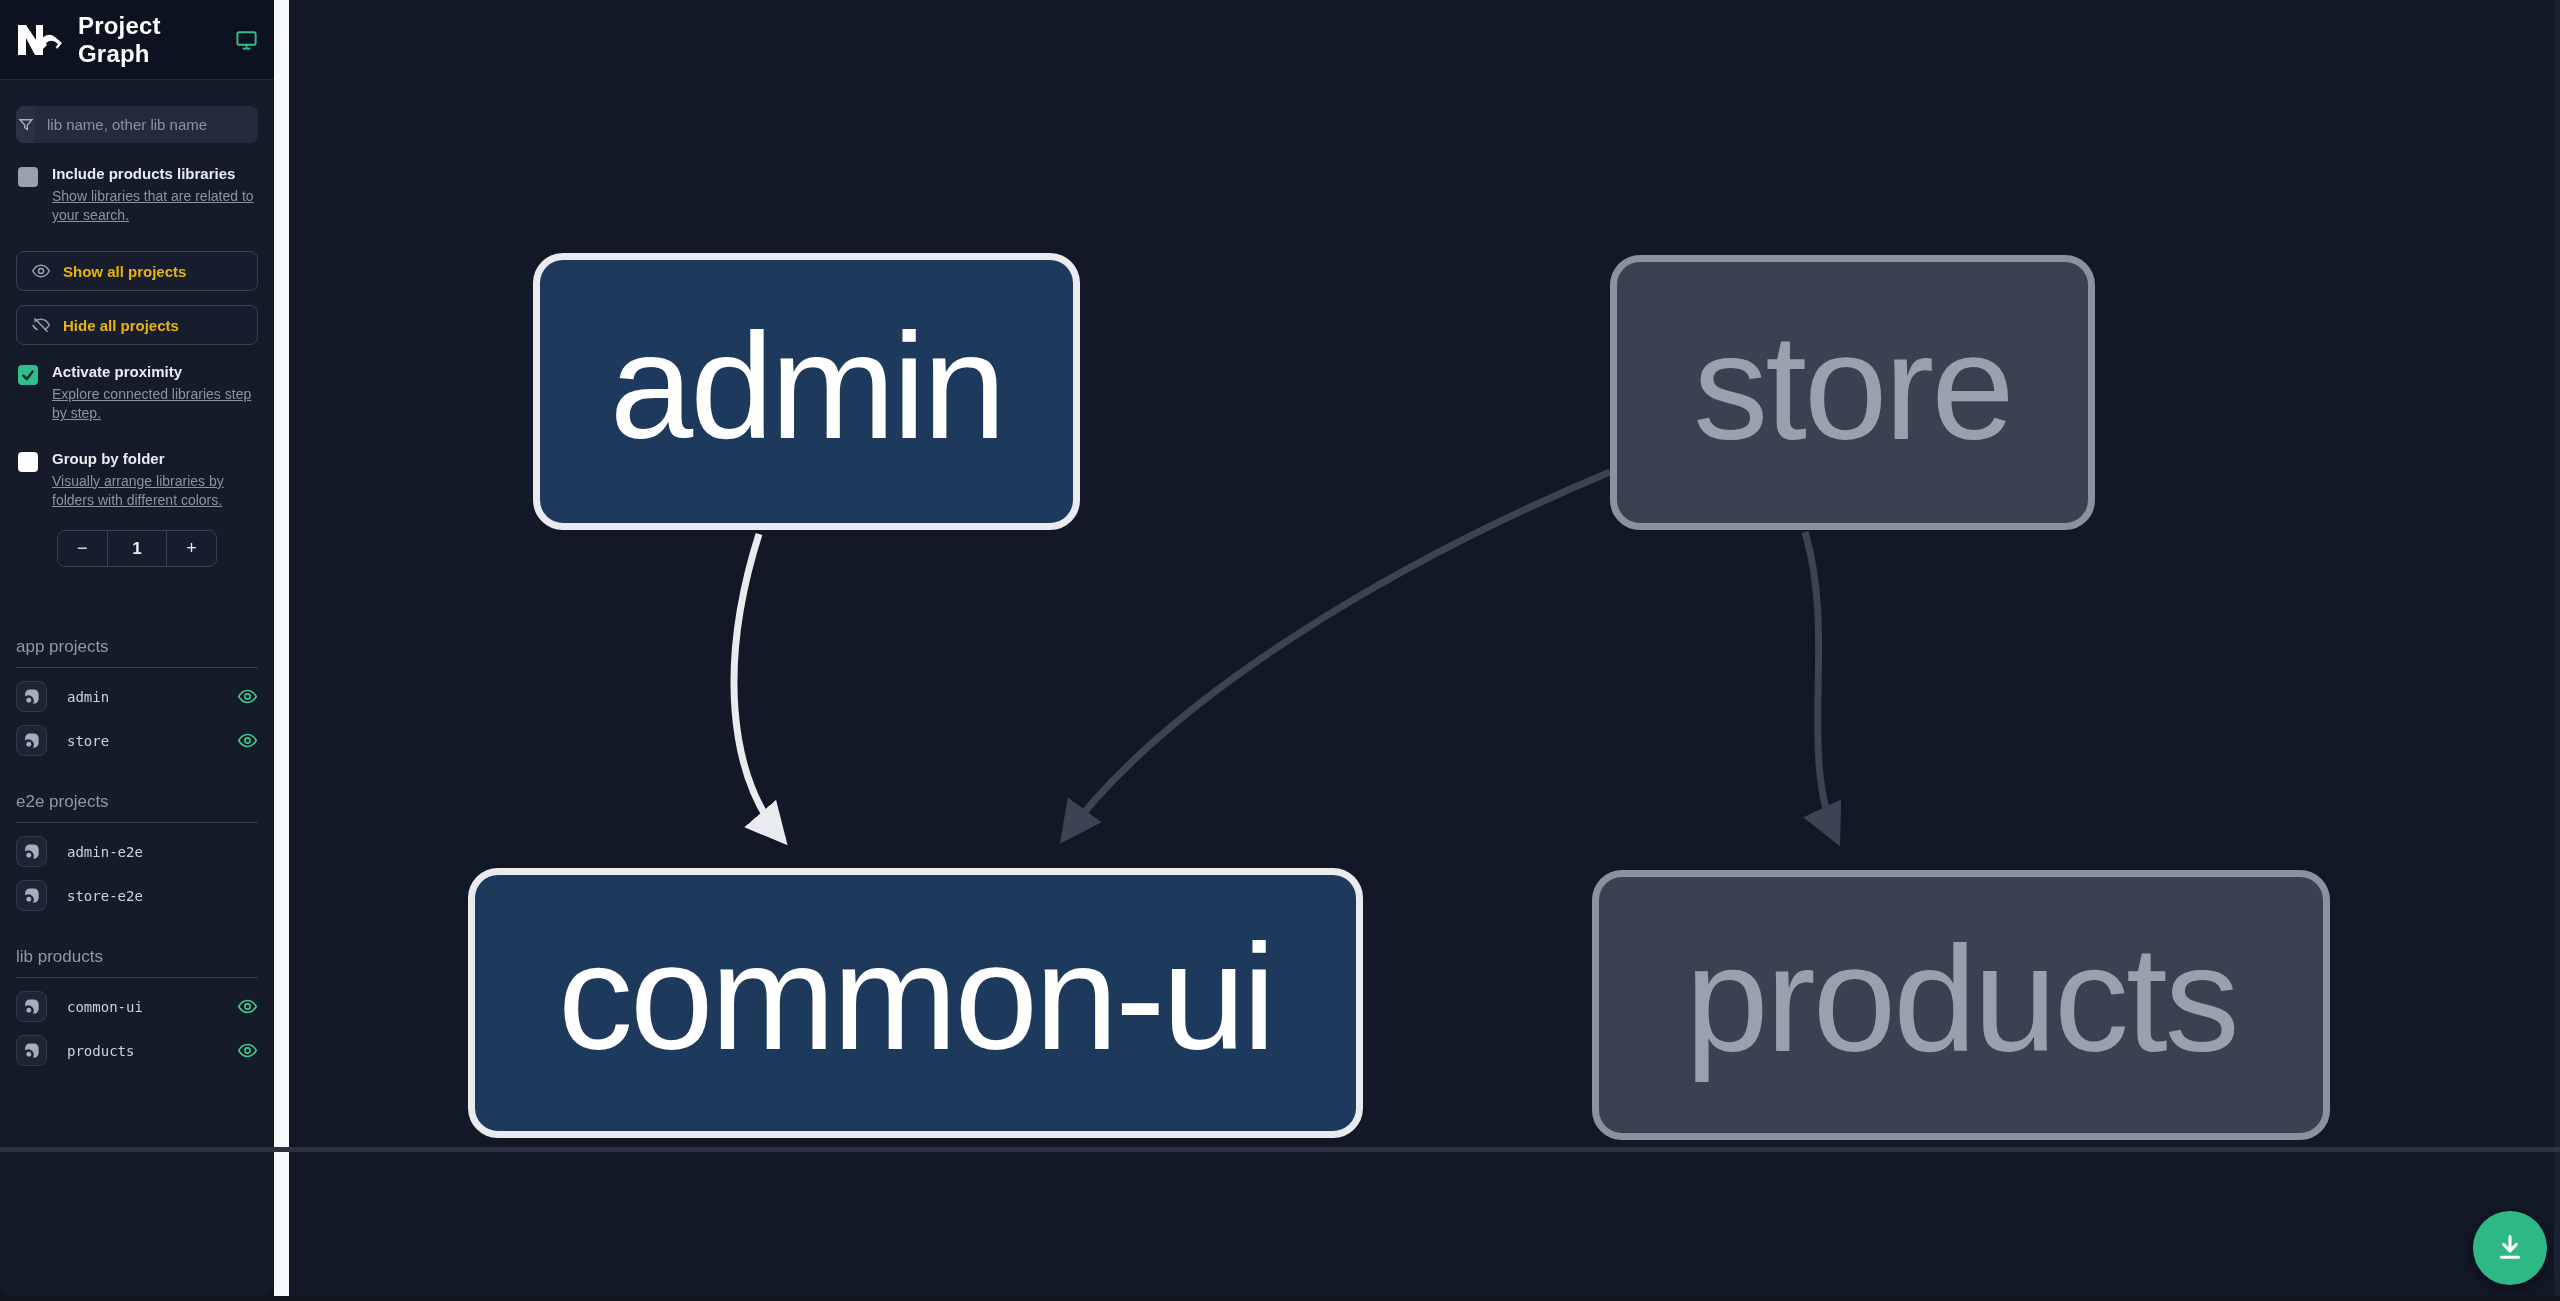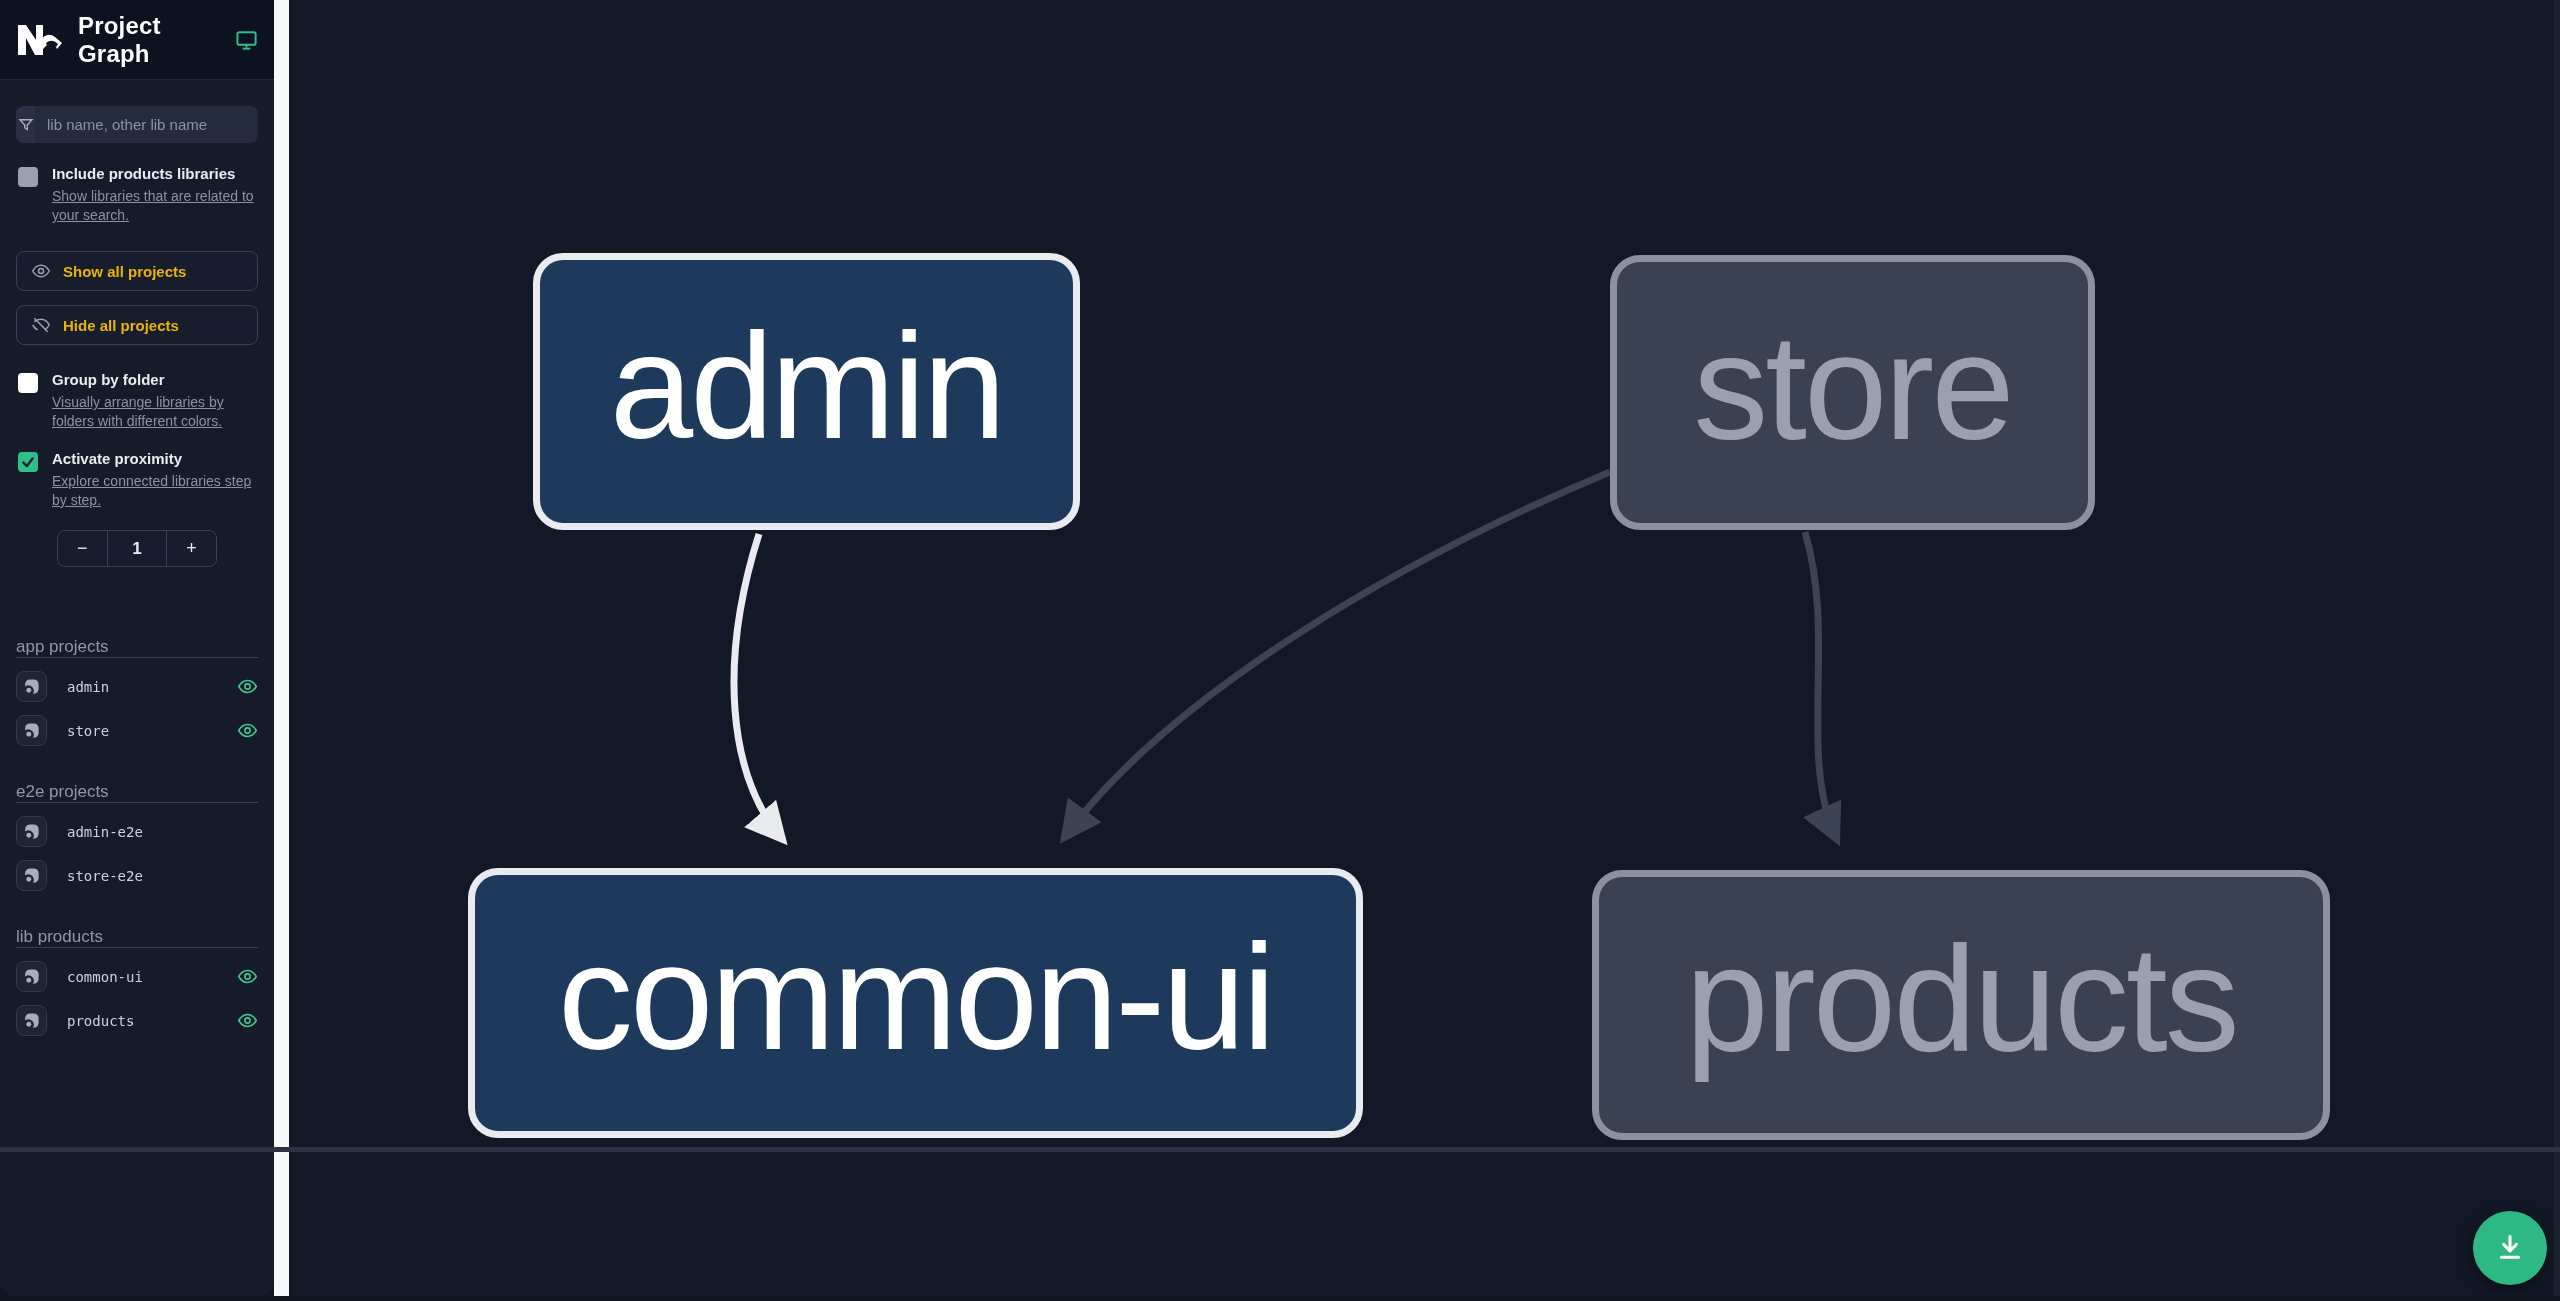--- a/index.html
+++ b/index.html
@@ -49,21 +49,21 @@
 
   .stepper { display:flex; margin:20px auto 0 auto; width:160px; height:37px;
              border:1px solid #3a4252; border-radius:8px; overflow:hidden; }
   .stepper > * { display:flex; align-items:center; justify-content:center; color:#e8ecf1;
                  font-size:17px; background:#171d2c; }
   .stepper button { border:none; cursor:pointer; flex:1; color:#e8ecf1; font-size:18px; background:#171d2c; }
   .stepper .value { flex:1.2; border-left:1px solid #3a4252; border-right:1px solid #3a4252; font-weight:bold; }
 
   .section { margin:36px 16px 0 16px; }
   .section.first { margin-top:70px; }
-  .section-title { color:#8f97a6; font-size:17px; padding-bottom:0; border-bottom:1px solid #39404f; }
+  .section-title { color:#8f97a6; font-size:17px; padding-bottom:10px; border-bottom:1px solid #39404f; }
   .proj-row { display:flex; align-items:center; gap:20px; margin-top:13px; cursor:pointer; }
   .proj-icon { width:31px; height:31px; border-radius:8px; background:#1d2434; border:1px solid #323a4b;
                display:flex; align-items:center; justify-content:center; flex:0 0 auto; }
   .proj-icon svg { width:19px; height:19px; }
   .proj-name { color:#ccd2db; font-size:14px; font-family:"DejaVu Sans Mono", monospace; flex:1; }
   .row-eye { width:21px; height:21px; color:#41c98f; background:none; border:none; cursor:pointer; flex:0 0 auto; }
   .row-eye svg { width:100%; height:100%; }
 
   
   .divider { position:absolute; left:274px; top:0; width:15px; height:1296px; background:#f7f8fa;
@@ -141,37 +141,37 @@
     </button>
 
     <button class="sb-btn">
       <svg viewBox="0 0 24 24" fill="none" stroke="currentColor" stroke-width="1.8">
         <path d="M4 8 C6.5 5.8 9 5.2 12 5.2 C15.7 5.2 19 6.8 22 12 C20.4 14.8 18.6 16.5 16.6 17.6 M8 17.9 C5.8 17 3.8 15.1 2 12"></path>
         <line x1="4" y1="4" x2="20" y2="20"></line>
       </svg>
       <span>Hide all projects</span>
     </button>
 
+    <div class="check-block" style="padding-top:18px;">
+      <div class="checkbox green">
+        <svg viewBox="0 0 24 24" fill="none" stroke="#1a2130" stroke-width="4" stroke-linecap="round" stroke-linejoin="round">
+          <polyline points="4,13 10,19 20,6"></polyline>
+        </svg>
+      </div>
+      <div class="check-texts">
+        <div class="check-label">Activate proximity</div>
+        <div class="check-desc">Explore connected libraries step by step.</div>
+      </div>
+    </div>
+
     <div class="check-block" style="padding-top:26px;">
       <div class="checkbox white"></div>
       <div class="check-texts">
         <div class="check-label">Group by folder</div>
         <div class="check-desc">Visually arrange libraries by folders with different colors.</div>
-      </div>
-    </div>
-
-    <div class="check-block" style="padding-top:18px;">
-      <div class="checkbox green">
-        <svg viewBox="0 0 24 24" fill="none" stroke="#1a2130" stroke-width="4" stroke-linecap="round" stroke-linejoin="round">
-          <polyline points="4,13 10,19 20,6"></polyline>
-        </svg>
-      </div>
-      <div class="check-texts">
-        <div class="check-label">Activate proximity</div>
-        <div class="check-desc">Explore connected libraries step by step.</div>
       </div>
     </div>
 
     <div class="stepper">
       <button>−</button>
       <div class="value">1</div>
       <button>+</button>
     </div>
 
     <div class="section first">

